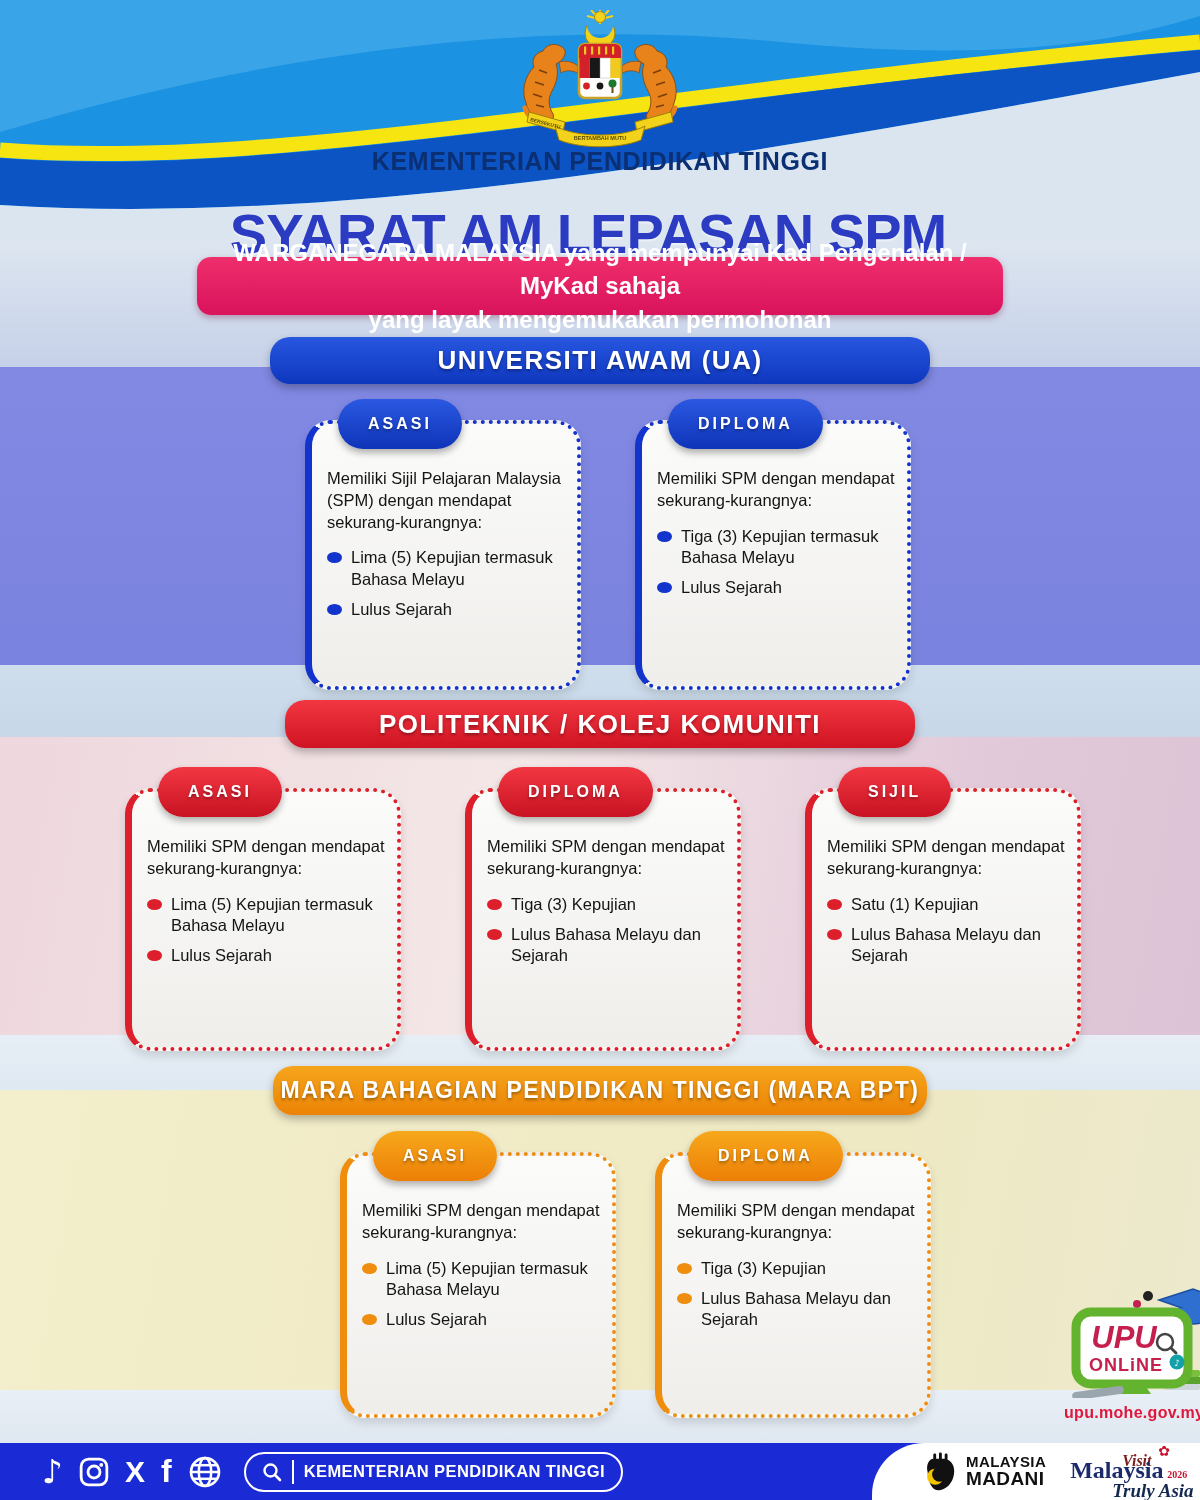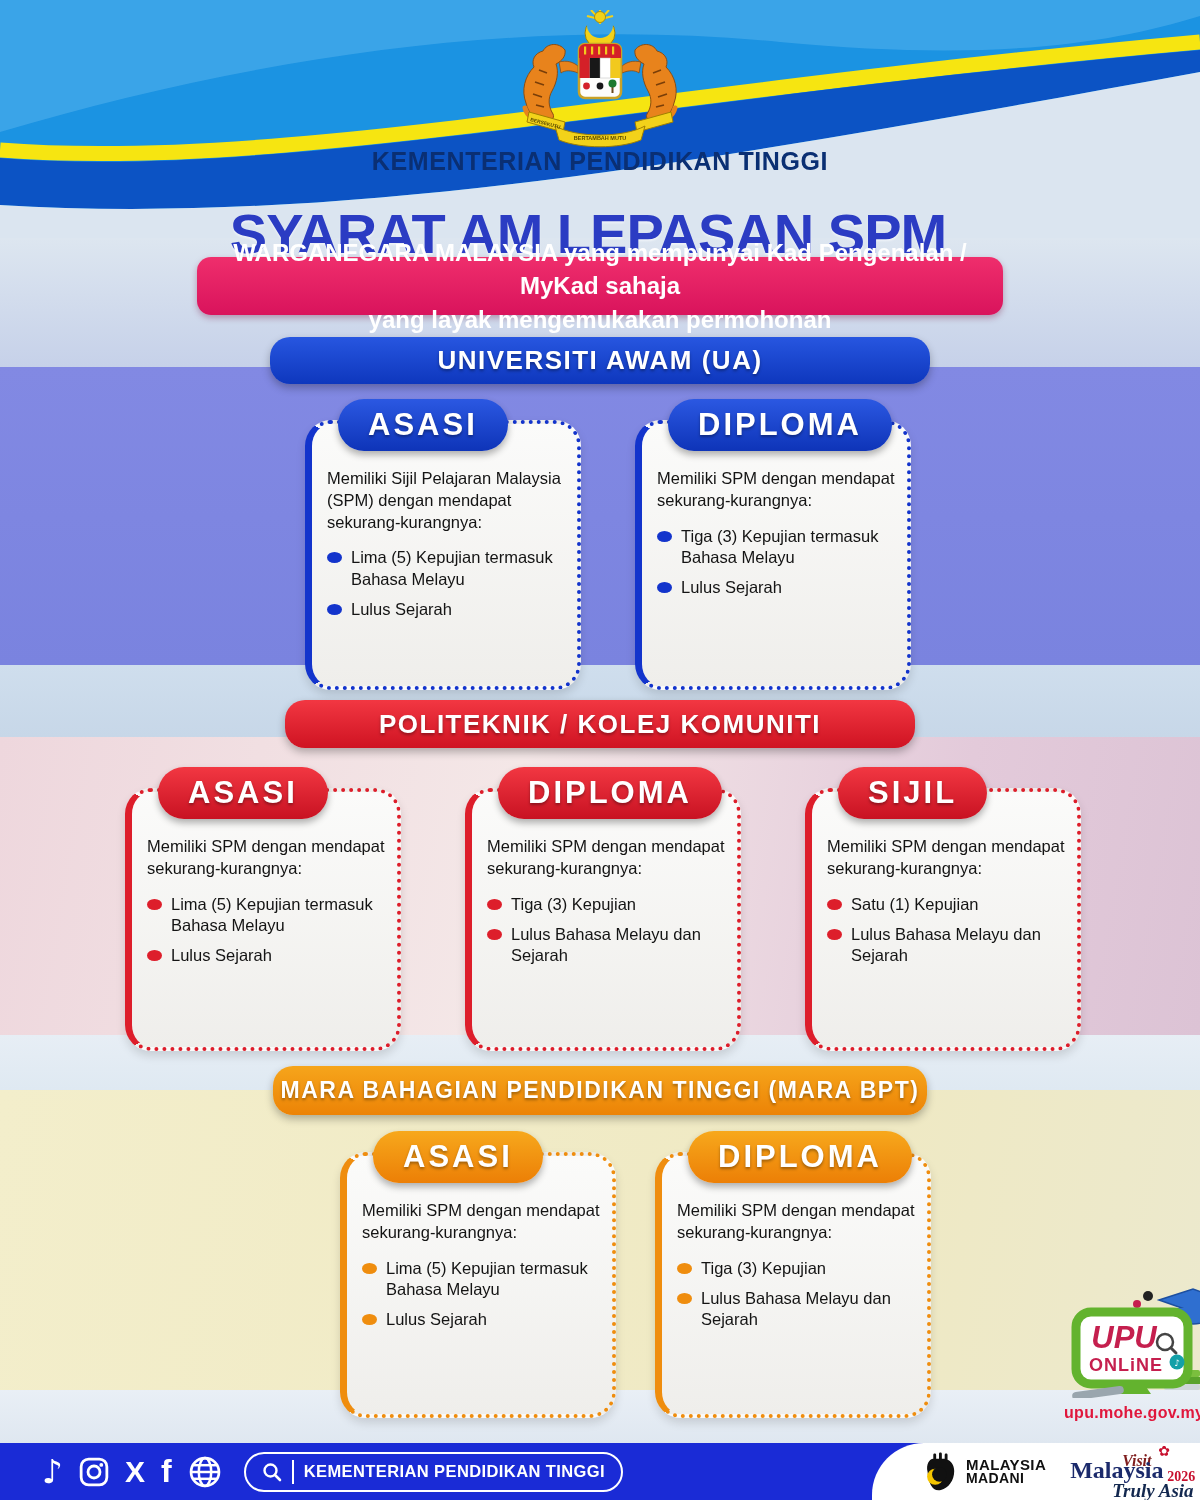--- a/index.html
+++ b/index.html
@@ -37,22 +37,22 @@
           background:linear-gradient(180deg,#2756e0,#0e37bd);}
   .sec-poli{left:285px;top:700px;width:630px;height:48px;font-size:26px;
           background:linear-gradient(180deg,#f23742,#cf1322);}
   .sec-mara{left:273px;top:1066px;width:654px;height:49px;font-size:23px;
           background:linear-gradient(180deg,#f6a51b,#ec8306);}
 
   
   .card{position:absolute;width:265px;background:linear-gradient(180deg,#fbfbfa,#efeeeb);
         border:4px dotted var(--c);border-left:7px solid var(--c);
         border-radius:26px;box-shadow:0 5px 10px rgba(0,0,0,.13);}
-  .card-pill{position:absolute;top:-25px;left:26px;padding:8px 30px;border-radius:32px;
-        background:var(--pill);color:#fff;font-weight:700;font-size:31px;letter-spacing:3px;
+  .card-pill{position:absolute;top:-25px;left:26px;padding:16px 30px;border-radius:32px;
+        background:var(--pill);color:#fff;font-weight:700;font-size:16px;letter-spacing:3px;
         box-shadow:0 4px 7px rgba(0,0,0,.3);text-shadow:0 2px 3px rgba(0,0,0,.35);white-space:nowrap;}
   .card-body{padding:44px 10px 12px 15px;}
   .intro{margin:0 0 14px 0;font-size:16.5px;line-height:1.32;color:#141414;}
   .bullet{display:flex;gap:9px;margin-bottom:9px;}
   .dot{flex:0 0 auto;width:15px;height:11px;border-radius:50%;margin-top:5px;background:var(--c);}
   .btxt{font-size:16.5px;line-height:1.3;color:#141414;}
 
   .ua-card{--c:#1334cc;--pill:linear-gradient(180deg,#2b58e2,#0e34b8);}
   .poli-card{--c:#dd1e2b;--pill:linear-gradient(180deg,#f23742,#c81222);}
   .mara-card{--c:#ef8d0e;--pill:linear-gradient(180deg,#f7a81c,#ec7f06);}
@@ -69,25 +69,25 @@
   .search-pill{display:flex;align-items:center;gap:10px;border:2.5px solid #fff;border-radius:22px;
                padding:6px 16px;margin-left:6px;}
   .search-pill .divider{width:2px;height:24px;background:#fff;}
   .search-pill .slabel{color:#fff;font-weight:700;font-size:16.5px;letter-spacing:.4px;white-space:nowrap;}
 
   .footer-panel{left:872px;top:1443px;width:328px;height:57px;background:#ffffff;
                 border-top-left-radius:52px;display:flex;align-items:center;gap:24px;
                 padding-left:48px;box-sizing:border-box;}
   .madani{display:flex;align-items:center;gap:8px;}
   .madani-text div{font-weight:800;color:#101010;line-height:.95;letter-spacing:.4px;}
-  .madani-l1{font-size:15px;} .madani-l2{font-size:14px;}
+  .madani-l1{font-size:15px;} .madani-l2{font-size:19px;}
   .visit{position:relative;width:130px;height:50px;font-family:"Liberation Serif","DejaVu Serif",serif;}
   .visit .v{position:absolute;top:5px;left:52px;color:#7f1d1d;font-size:16px;font-weight:700;font-style:italic;}
   .visit .m{position:absolute;top:10px;left:0px;color:#1b2a6b;font-size:24px;font-weight:700;}
-  .visit .y{position:absolute;top:22px;left:97px;color:#c8102e;font-size:14px;font-weight:700;}
+  .visit .y{position:absolute;top:22px;left:97px;color:#c8102e;font-size:10px;font-weight:700;}
   .visit .t{position:absolute;top:33px;left:42px;color:#13284f;font-size:19px;font-style:italic;font-weight:700;}
   .visit .fl{position:absolute;top:-4px;left:88px;color:#c8102e;font-size:14px;font-family:"DejaVu Sans",sans-serif;}
 </style>
 </head>
 <body>
 
 <div id="poster">
 
   <svg class="abs" style="left:0;top:0" width="1200" height="240" viewBox="0 0 1200 240">
     <rect width="1200" height="240" fill="#1b93e2"></rect>

